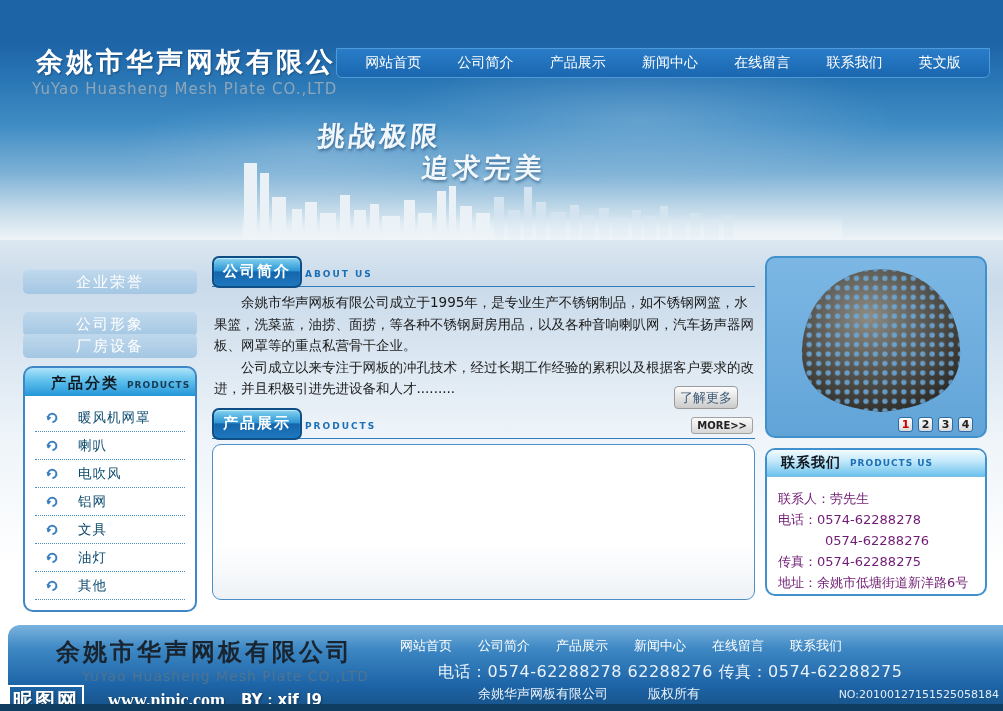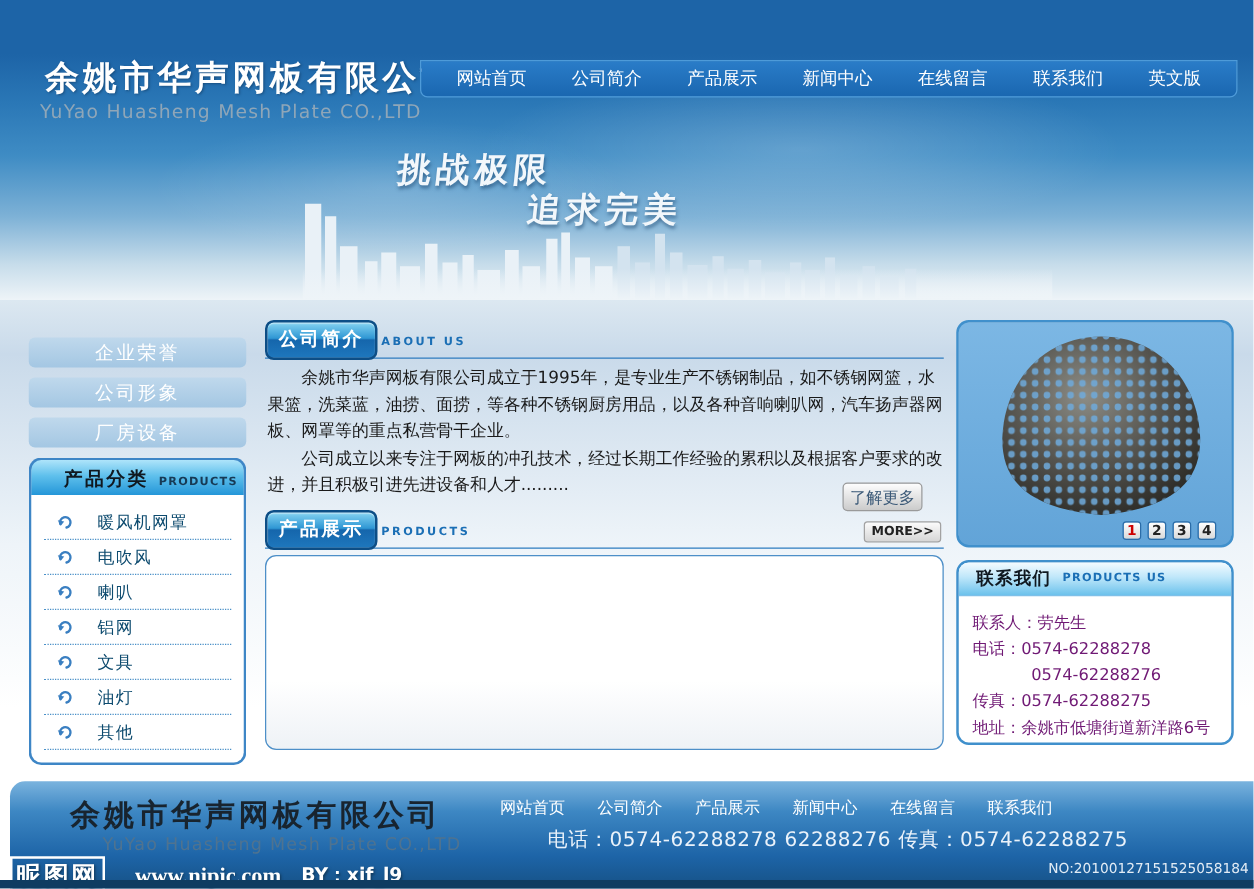--- a/index.html
+++ b/index.html
@@ -50,21 +50,21 @@
     text-decoration:underline;
   }
 
   
   .side-btn {
     position:absolute; left:23px; width:174px; height:24px;
     background:linear-gradient(180deg,#bfd8ec 0%,#a4c7e3 100%);
     border-radius:5px; color:#ffffff; font-size:15px; letter-spacing:2px;
     display:flex; align-items:center; justify-content:center; cursor:pointer;
   }
-  .side-btn.b0 { top:30px; } .side-btn.b1 { top:62px; } .side-btn.b2 { top:94px; }
+  .side-btn.b0 { top:30px; } .side-btn.b1 { top:72px; } .side-btn.b2 { top:94px; }
 
   .cat-panel { position:absolute; left:23px; top:126px; width:174px; }
   .cat-head {
     height:30px; border:2px solid #3e86c6; border-bottom:none; border-radius:10px 10px 0 0;
     background:linear-gradient(180deg,#aee4fa 0%,#5fc0ec 45%,#2496d8 100%);
     display:flex; align-items:baseline; padding:6px 0 0 26px;
   }
   .cat-title { font-size:15px; font-weight:bold; color:#101820; letter-spacing:2px; }
   .cat-sub { font-size:9px; font-weight:bold; color:#173a55; margin-left:8px; letter-spacing:1px; }
   .cat-body {
@@ -261,29 +261,29 @@
                 <path d="M1.2 5.2 L3.6 9.6 L6.4 6.2 Z" fill="#3a7fc1"></path>
               </svg>
               <span class="cat-label">暖风机网罩</span>
             </div>
 
             <div class="cat-row">
               <svg class="cat-icon" viewBox="0 0 13 13">
                 <path d="M3.2 8.2 A4.2 4.2 0 1 1 8.2 11" fill="none" stroke="#3a7fc1" stroke-width="1.9" stroke-linecap="round"></path>
                 <path d="M1.2 5.2 L3.6 9.6 L6.4 6.2 Z" fill="#3a7fc1"></path>
               </svg>
+              <span class="cat-label">喇叭</span>
+            </div>
+
+            <div class="cat-row">
+              <svg class="cat-icon" viewBox="0 0 13 13">
+                <path d="M3.2 8.2 A4.2 4.2 0 1 1 8.2 11" fill="none" stroke="#3a7fc1" stroke-width="1.9" stroke-linecap="round"></path>
+                <path d="M1.2 5.2 L3.6 9.6 L6.4 6.2 Z" fill="#3a7fc1"></path>
+              </svg>
               <span class="cat-label">电吹风</span>
-            </div>
-
-            <div class="cat-row">
-              <svg class="cat-icon" viewBox="0 0 13 13">
-                <path d="M3.2 8.2 A4.2 4.2 0 1 1 8.2 11" fill="none" stroke="#3a7fc1" stroke-width="1.9" stroke-linecap="round"></path>
-                <path d="M1.2 5.2 L3.6 9.6 L6.4 6.2 Z" fill="#3a7fc1"></path>
-              </svg>
-              <span class="cat-label">喇叭</span>
             </div>
 
             <div class="cat-row">
               <svg class="cat-icon" viewBox="0 0 13 13">
                 <path d="M3.2 8.2 A4.2 4.2 0 1 1 8.2 11" fill="none" stroke="#3a7fc1" stroke-width="1.9" stroke-linecap="round"></path>
                 <path d="M1.2 5.2 L3.6 9.6 L6.4 6.2 Z" fill="#3a7fc1"></path>
               </svg>
               <span class="cat-label">铝网</span>
             </div>
 
@@ -396,17 +396,20 @@
 
         <a class="footer-link">产品展示</a>
 
         <a class="footer-link">新闻中心</a>
 
         <a class="footer-link">在线留言</a>
 
         <a class="footer-link">联系我们</a>
       </div>
     <div class="footer-phone">电话：0574-62288278 62288276 传真：0574-62288275</div>
+    <div class="footer-copy">
+      <span>余姚华声网板有限公司</span><span class="gap"></span><span>版权所有</span>
+    </div>
     <div class="footer-serial">NO:20100127151525058184</div>
   </div>
   <div class="footer-strip"></div>
 
 </div>
 
 </body></html>

